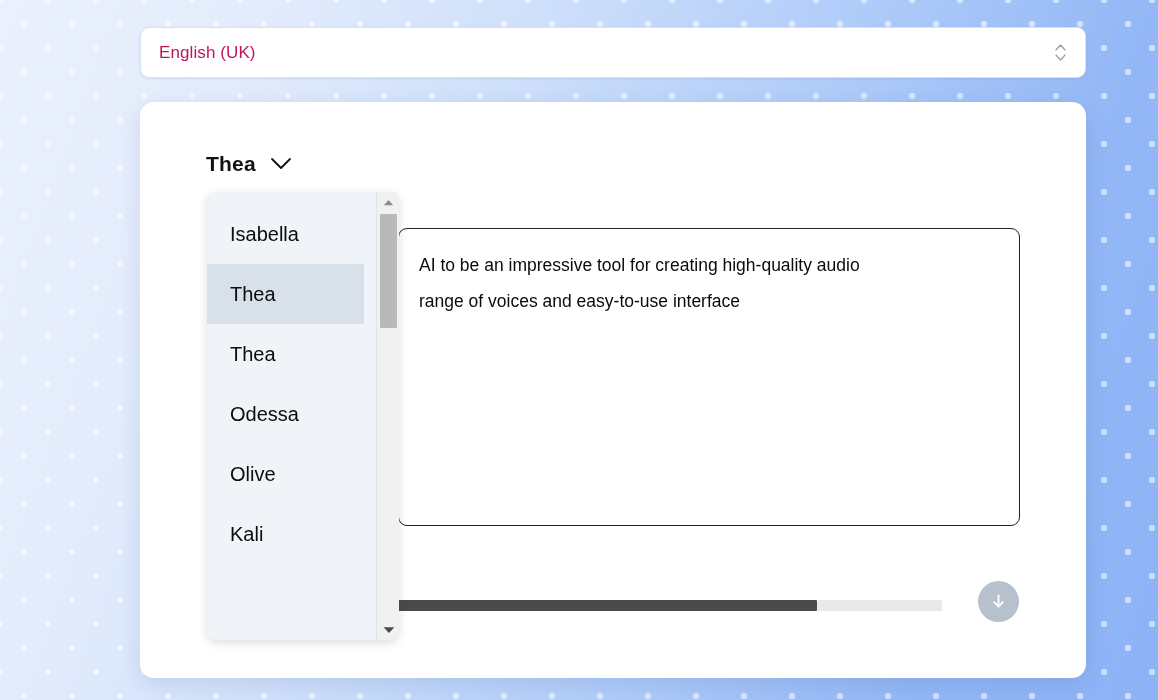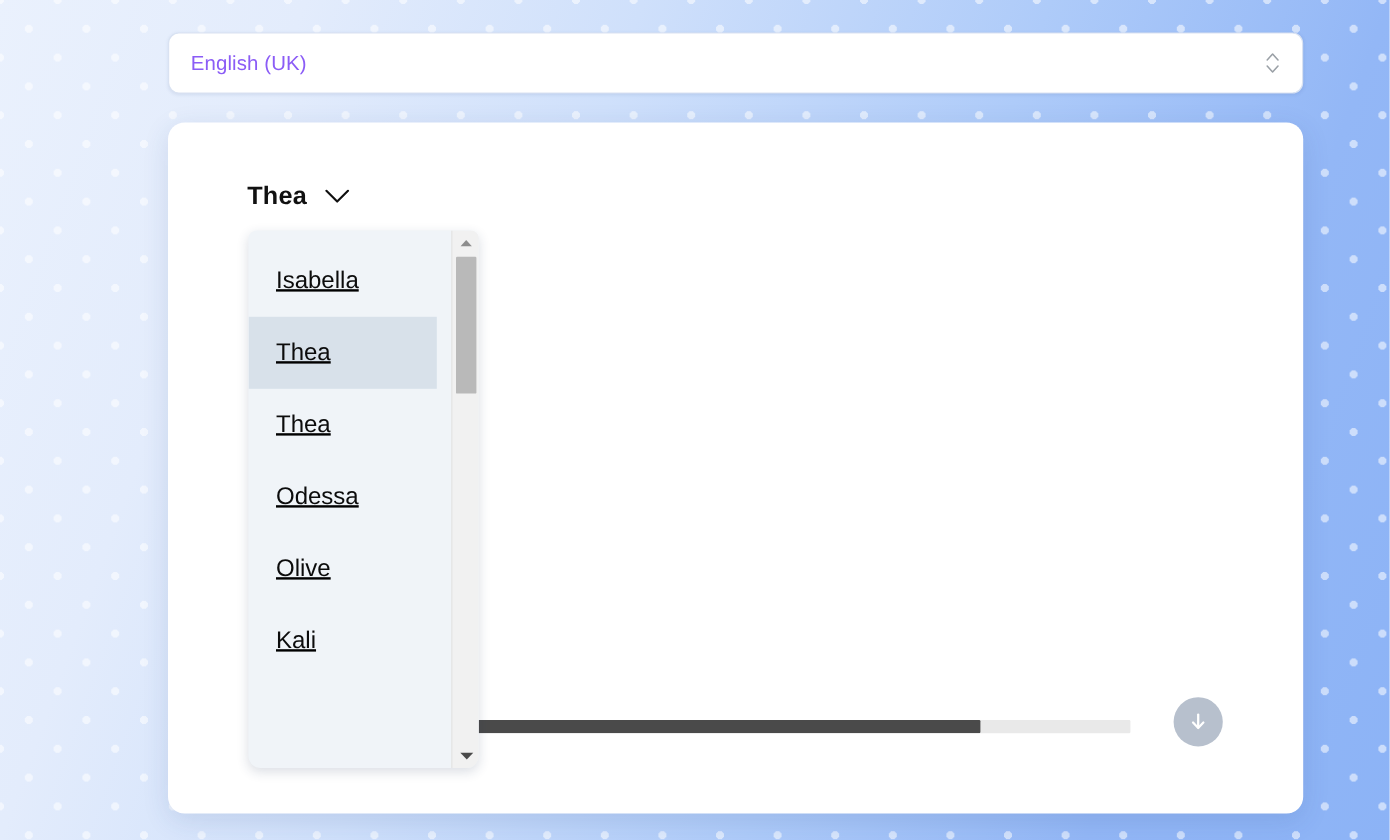--- a/index.html
+++ b/index.html
@@ -25,21 +25,21 @@
     background: #ffffff;
     border: 1px solid #d9e2f2;
     border-radius: 9px;
     box-shadow: 0 1px 3px rgba(40,70,130,0.10);
     display: flex;
     align-items: center;
     padding: 0 18px;
   }
   .lang-select .lang-value {
     font-size: 17px;
-    color: #8b5cf6;
+    color: #be185d;
     flex: 1;
     letter-spacing: .1px;
   }
   .spin-arrows {
     width: 13px; height: 24px;
     display: flex; flex-direction: column;
     align-items: center; justify-content: center;
     gap: 3px;
     flex: 0 0 auto;
   }
@@ -124,21 +124,20 @@
   .voice-dropdown {
     position: absolute;
     left: 207px; top: 192px;
     width: 192px; height: 448px;
     background: #f0f4f8;
     border-radius: 7px 7px 10px 10px;
     box-shadow: 0 3px 10px rgba(30,50,90,0.16);
     display: flex;
     overflow: hidden;
     z-index: 30;
-    text-decoration: underline;
   }
   .dd-list {
     width: 169px;
     height: 100%;
     padding-top: 12px;
     overflow: hidden;
     position: relative;
   }
   .dd-item {
     height: 60px;
@@ -198,20 +197,24 @@
 
   <div class="voice-header">
     <span class="voice-name">Thea</span>
     <span class="chev-down">
       <svg width="22" height="14" viewBox="0 0 22 14">
           <path d="M2 2 L11 11 L20 2" fill="none" stroke="#111111" stroke-width="1.8" stroke-linecap="round" stroke-linejoin="round"></path>
         </svg>
     </span>
   </div>
 
+  <div class="prompt-box">
+    <div class="prompt-text">AI to be an impressive tool for creating high-quality audio
+range of voices and easy-to-use interface</div>
+  </div>
 
   <div class="progress-track">
     <div class="progress-fill" style="width: 77%;"></div>
   </div>
 
   <button class="download-btn">
     <span>
       <svg width="19" height="19" viewBox="0 0 19 19">
         <path d="M9.5 3.5 L9.5 14.2" stroke="#ffffff" stroke-width="1.9" stroke-linecap="round" fill="none"></path>
         <path d="M5.2 10.1 L9.5 14.6 L13.8 10.1" stroke="#ffffff" stroke-width="1.9" stroke-linecap="round" stroke-linejoin="round" fill="none"></path>

